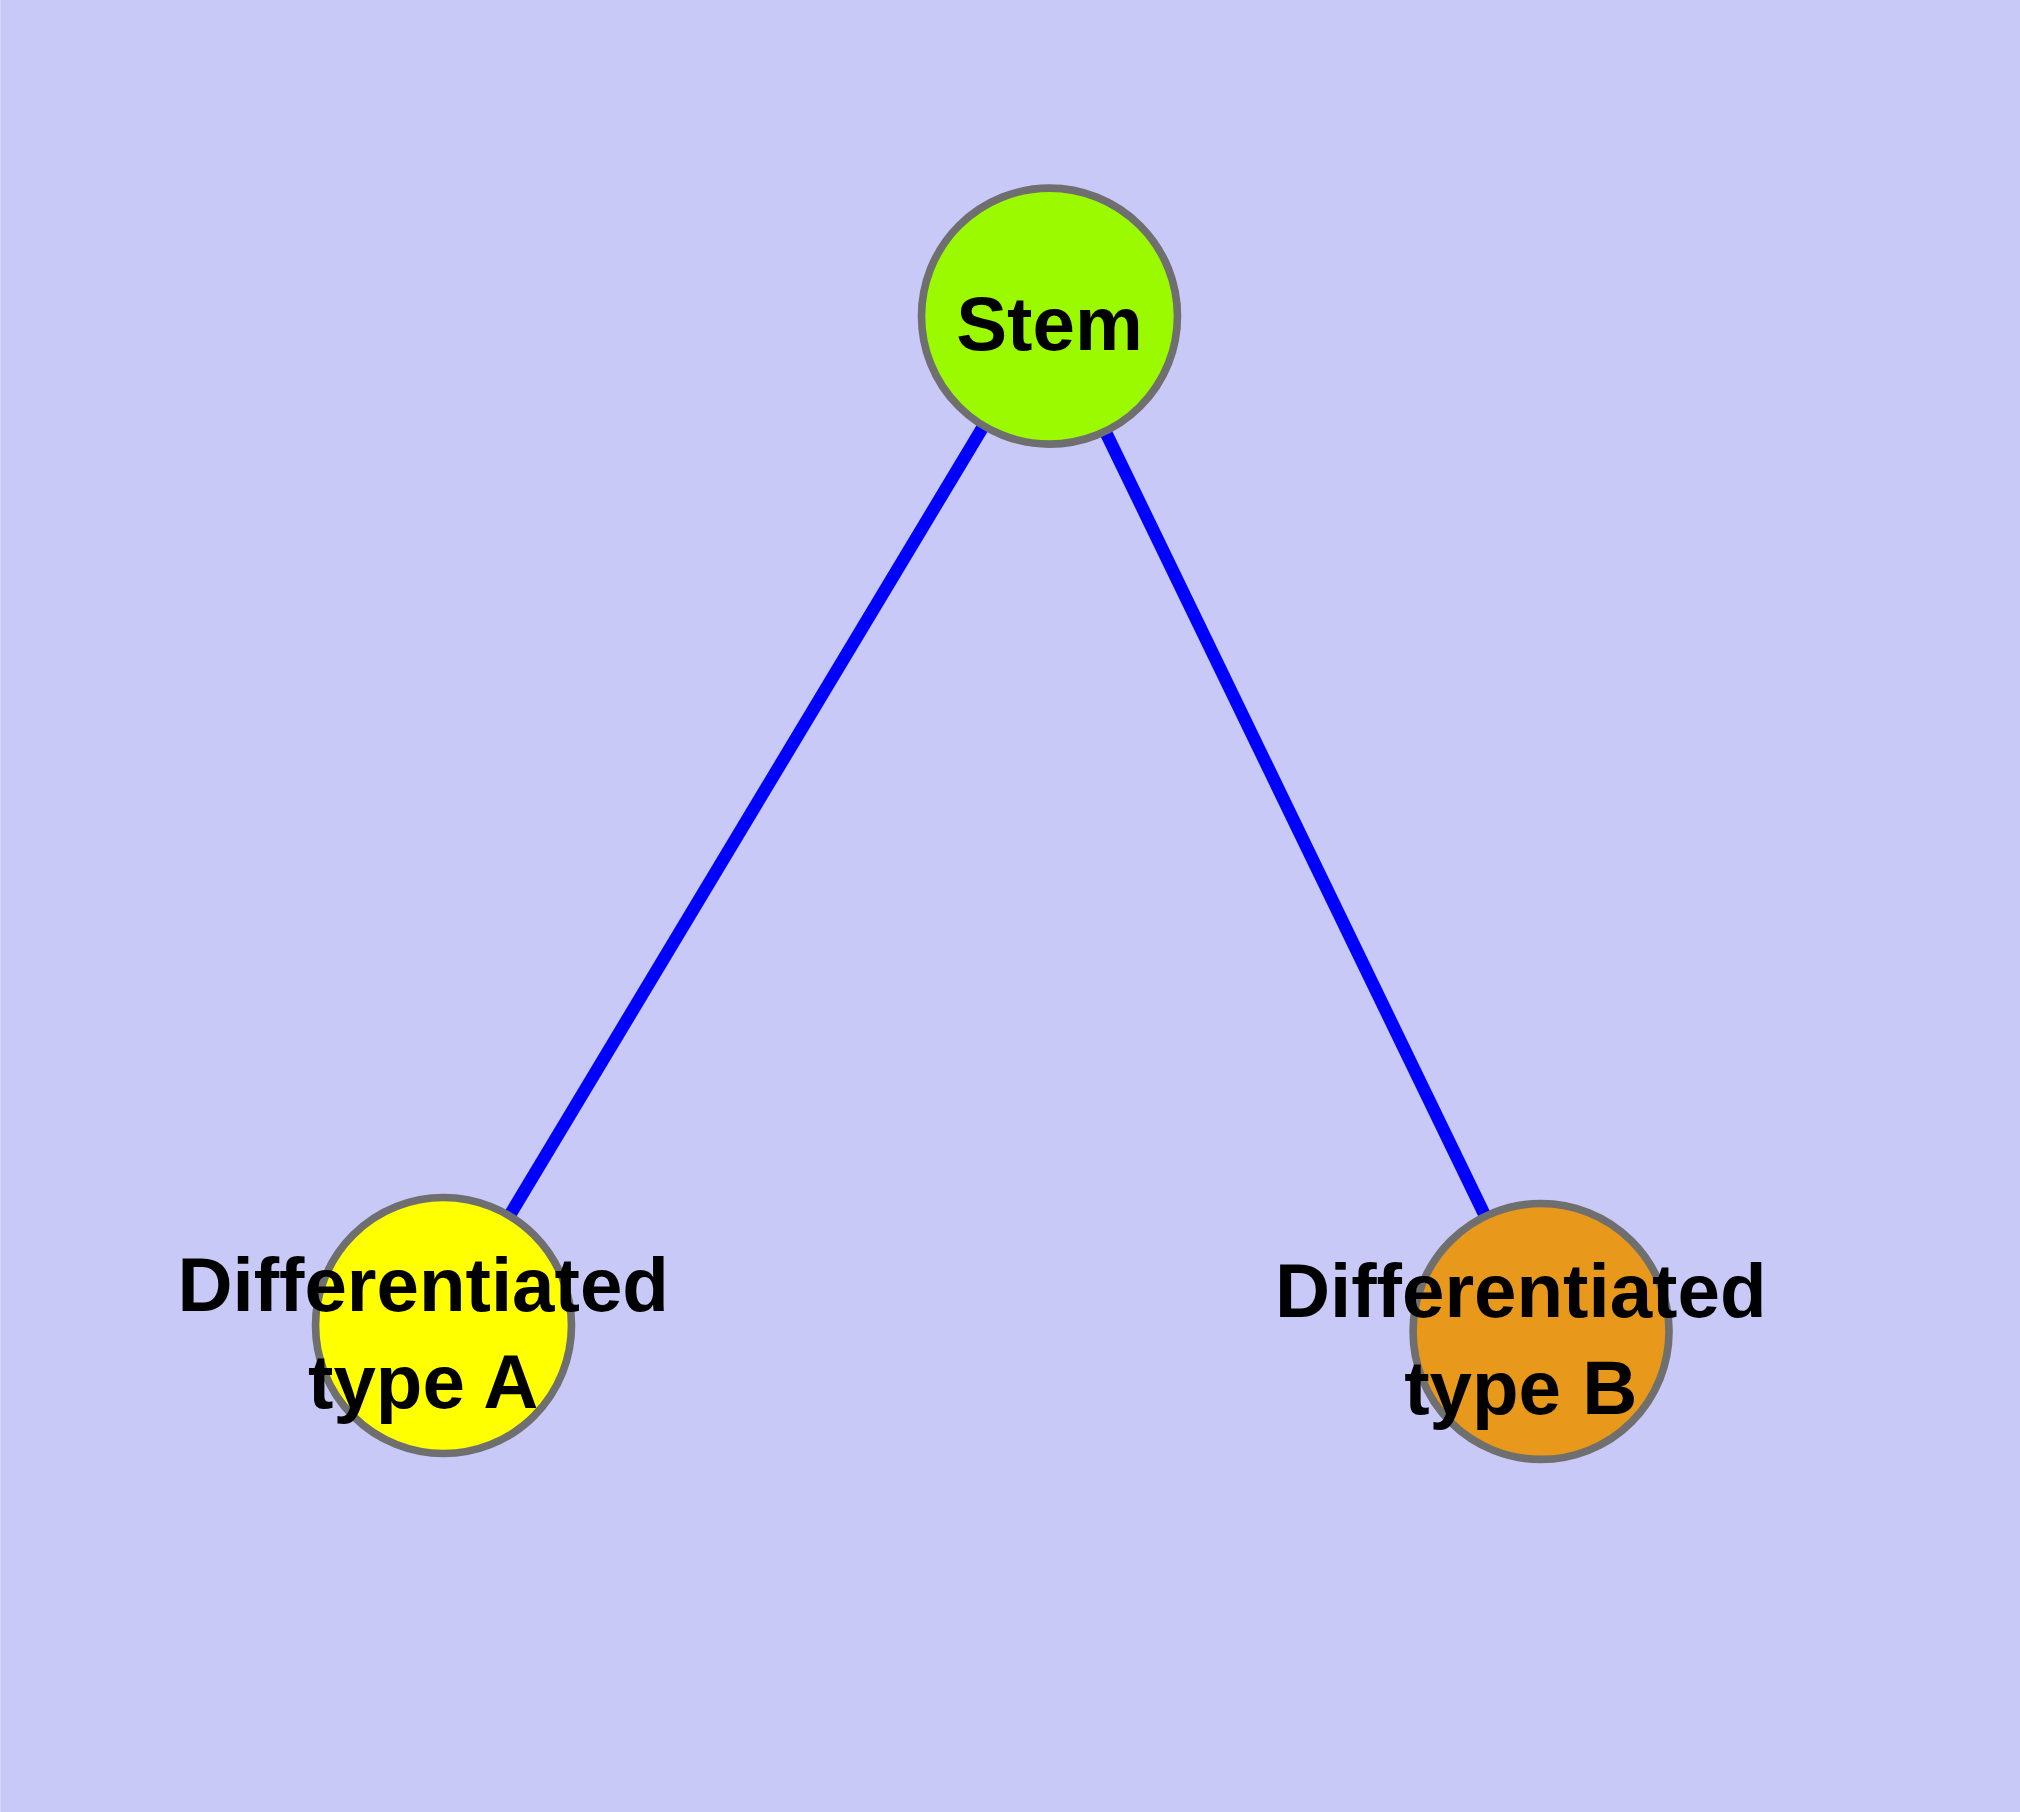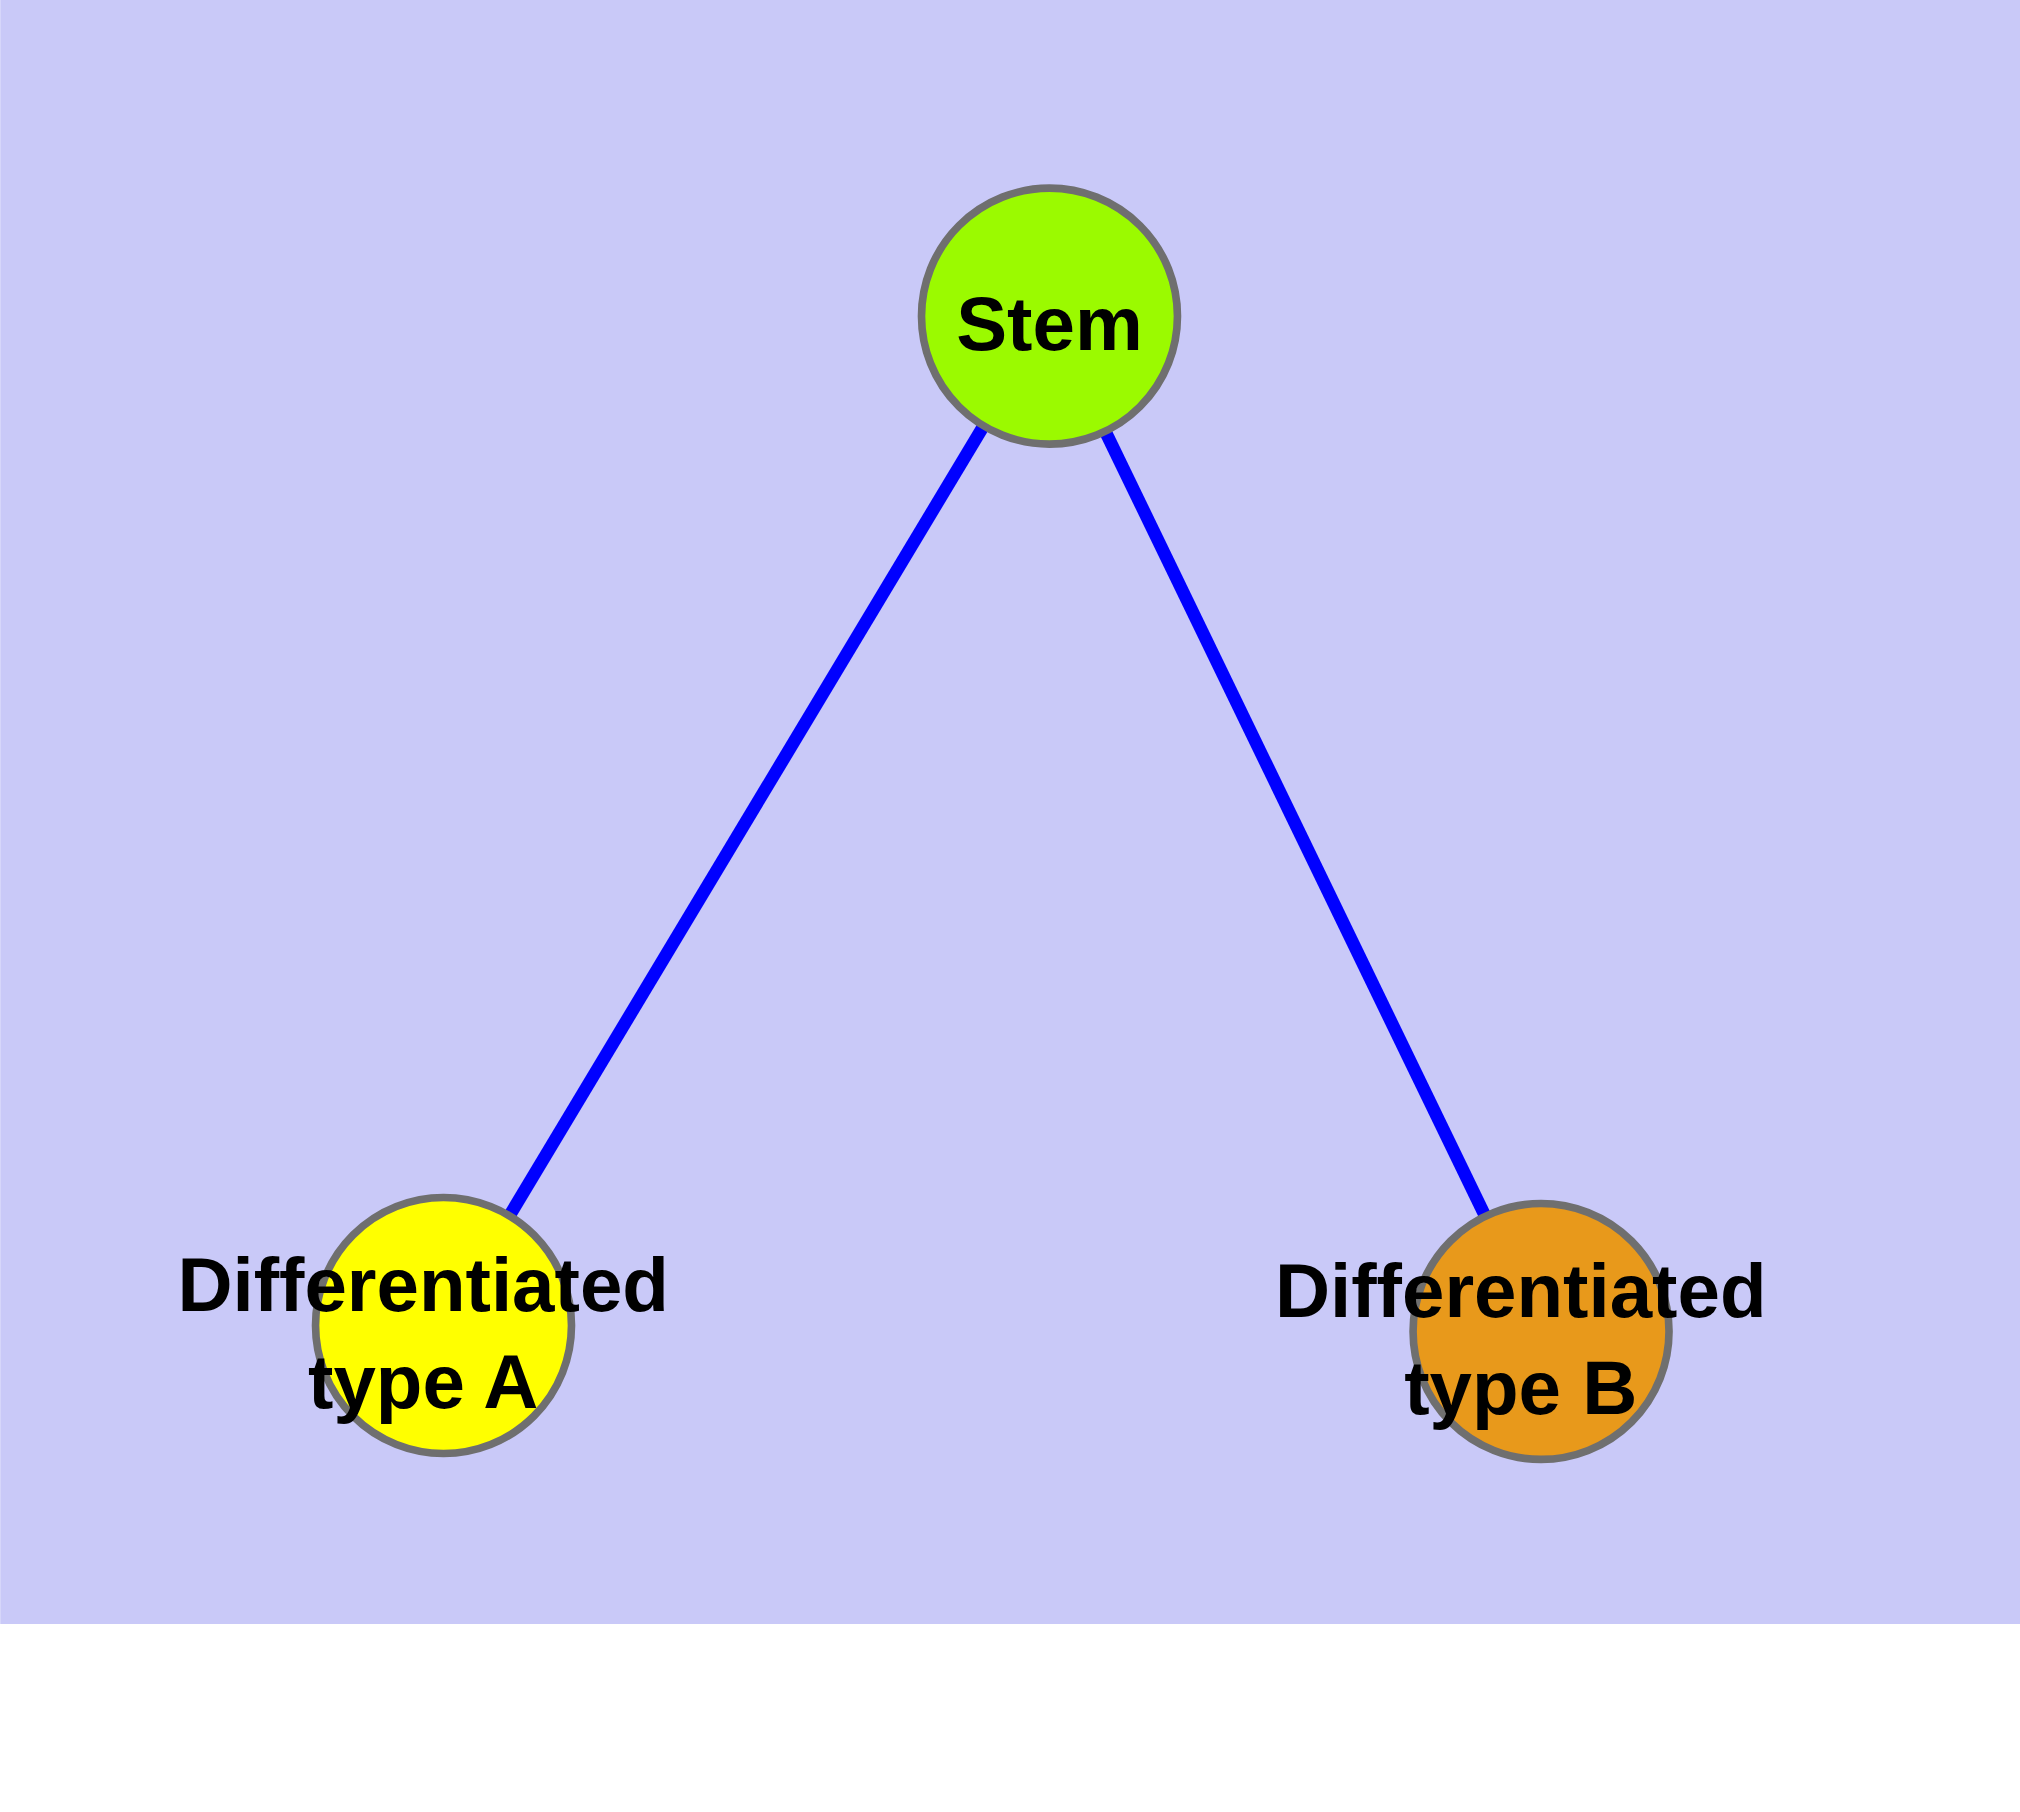--- a/index.html
+++ b/index.html
@@ -2,21 +2,21 @@
 <html style="font-size:13.6px"><head>
 <meta charset="utf-8">
 <style>
   html, body {
     margin: 0;
     padding: 0;
     background: #ffffff;
   }
   .stage {
     width: 2021px;
-    height: 1624px;
+    height: 1812px;
     overflow: hidden;
   }
   svg {
     display: block;
     width: 2021px;
     height: 1812px;
   }
   .node-label {
     font-family: "Liberation Sans", "DejaVu Sans", sans-serif;
     font-weight: bold;

